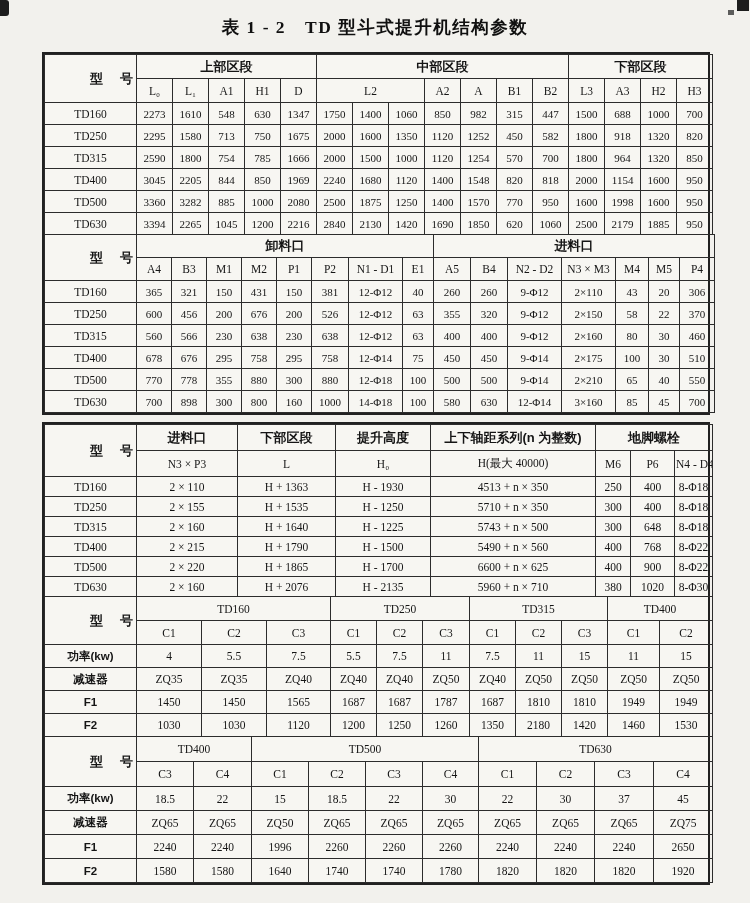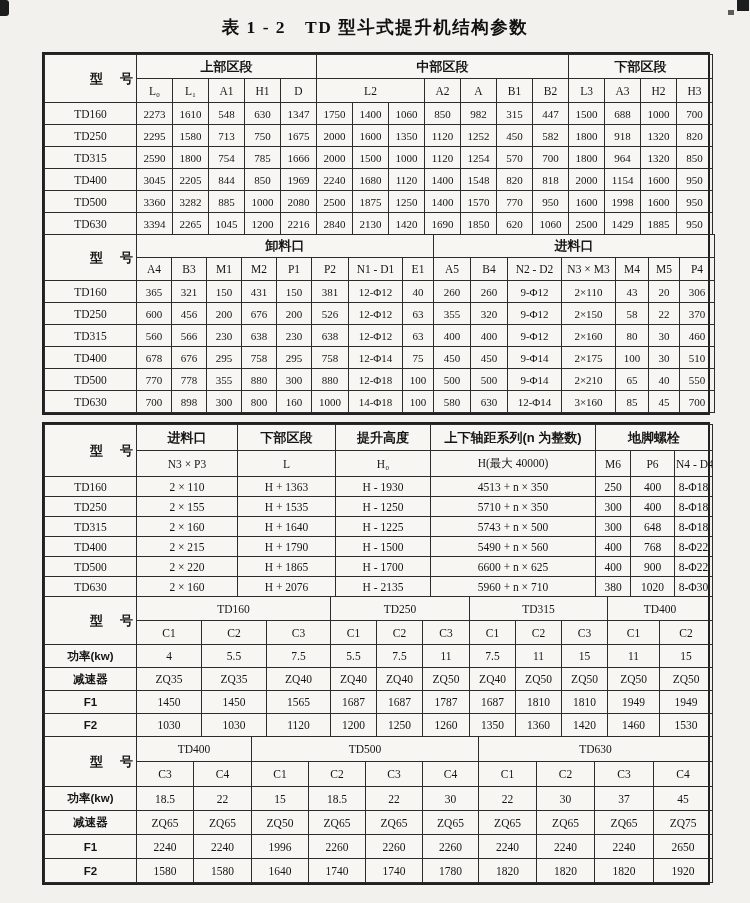--- a/index.html
+++ b/index.html
@@ -235,21 +235,21 @@
             <td>1200</td>
             <td>2216</td>
             <td>2840</td>
             <td>2130</td>
             <td>1420</td>
             <td>1690</td>
             <td>1850</td>
             <td>620</td>
             <td>1060</td>
             <td>2500</td>
-            <td>1429</td>
+            <td>2179</td>
             <td>1885</td>
             <td>950</td>
           </tr>
         </tbody>
     </table>
 
     <table class="tbl-b">
       <colgroup>
         <col style="width:92px">
         <col style="width:35px">
@@ -603,21 +603,21 @@
 
           <tr class="data-row">
             <th class="rowlabel">F2</th>
           <td>1030</td>
             <td>1030</td>
             <td>1120</td>
             <td>1200</td>
             <td>1250</td>
             <td>1260</td>
             <td>1350</td>
-            <td>1360</td>
+            <td>2180</td>
             <td>1420</td>
             <td>1460</td>
             <td>1530</td>
           </tr>
         </tbody>
     </table>
 
     <table class="tbl-e">
       <colgroup>
         <col style="width:92px">

